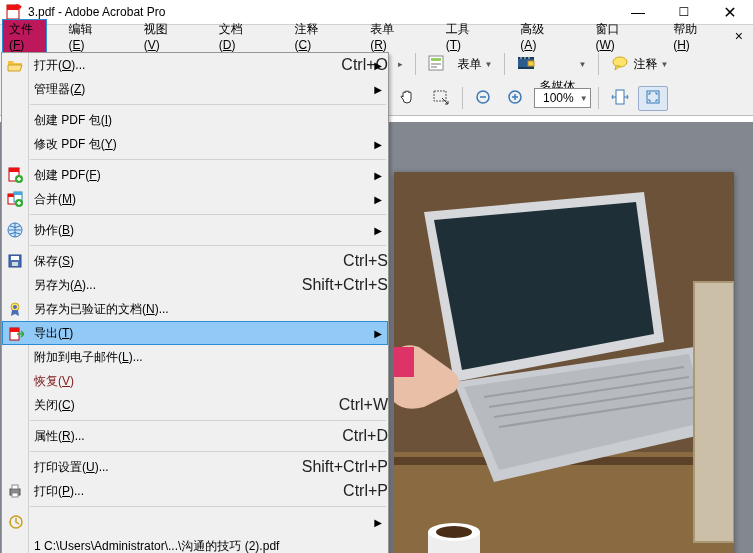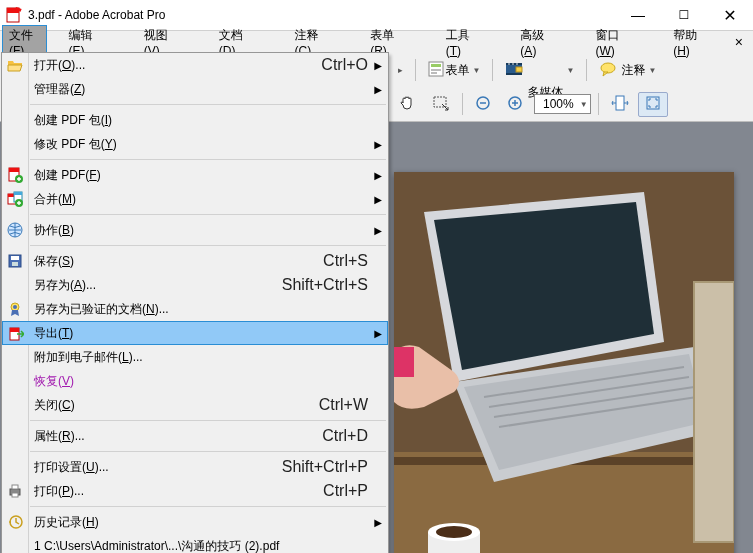--- a/index.html
+++ b/index.html
@@ -1,40 +1,40 @@
 <!DOCTYPE html>
 <html><head>
 <meta charset="utf-8">
 <style>
   * { margin: 0; padding: 0; box-sizing: border-box; }
   body { font-family: "Microsoft YaHei", Tahoma, sans-serif; font-size: 12px; background: #fff; width: 753px; height: 553px; overflow: hidden; position: relative; }
-  .titlebar { height: 31px; display: flex; align-items: center; border-bottom: 1px solid #d0d0d0; background: #fff; }
+  .titlebar { height: 25px; display: flex; align-items: center; border-bottom: 1px solid #d0d0d0; background: #fff; }
   .titlebar .app-icon { width: 16px; height: 16px; margin: 0 6px; }
   .titlebar .title { flex: 1; font-size: 12px; color: #000; }
   .titlebar .win-btns { display: flex; }
   .titlebar .win-btn { width: 46px; height: 30px; display: flex; align-items: center; justify-content: center; font-size: 14px; font-family: sans-serif;}
   .menubar { height: 22px; background: #f0f0f0; display: flex; align-items: center; padding: 0 2px; }
   .menubar .menu-item { padding: 2px 22px; font-size: 12px; color: #000; cursor: default;}
-  .menubar .menu-item.active { background: #a3a3a3; border: 1px solid #2a8dd4; padding: 1px 6px; }
+  .menubar .menu-item.active { background: #be185d; border: 1px solid #2a8dd4; padding: 1px 6px; }
   .menubar .menu-item .ul { text-decoration: underline; }
   .menubar .menu-x { margin-left: auto; padding: 0 8px; font-size: 14px;}
   .toolbar-area { background: #f0f0f0; border-bottom: 1px solid #bdbdbd; }
   .toolbar-row { display: flex; align-items: center; height: 34px; padding-left: 390px;}
   .toolbar-row.second { padding-left: 390px;}
   .tool-btn { display: flex; align-items: center; padding: 2px 6px; margin: 0 1px; border: 1px solid transparent; border-radius: 2px;}
   .tool-btn .caret { margin-left: 3px; font-size: 8px; color: #555;}
   .tool-sep { width: 1px; height: 22px; background: #c0c0c0; margin: 0 4px;}
   .zoom-field { display: inline-flex; align-items: center; border: 1px solid #8a8a8a; background: #fff; height: 20px; padding: 0 2px 0 8px; margin: 0 3px;}
   .zoom-field .caret { margin-left: 6px; font-size: 8px; color: #555;}
   .dropdown { position: absolute; left: 1px; top: 52px; width: 388px; background: #f0f0f0; border: 1px solid #979797; box-shadow: 2px 3px 3px rgba(0,0,0,0.25); z-index: 100;}
   .dropdown .gutter { position: absolute; left: 0; top: 0; bottom: 0; width: 26px; background: #f0f0f0; }
   .dropdown .gutter-sep { position: absolute; left: 26px; top: 0; bottom: 0; width: 1px; background: #d1d1d1;}
-  .dd-item { position: relative; height: 24px; display: flex; align-items: center; padding-left: 32px; padding-right: 20px;}
+  .dd-item { position: relative; height: 24px; display: flex; align-items: center; padding-left: 32px; }
   .dd-item.hover { background: #91c9f7; border: 1px solid #2a8dd4; padding-left: 31px; padding-right: 32px; height: 24px;}
-  .dd-item.disabled { color: #a21caf; }
+  .dd-item.disabled { color: #7f1d1d; }
   .dd-item .icon { position: absolute; left: 4px; top: 3px; width: 18px; height: 18px; display: flex; align-items: center; justify-content: center;}
   .dd-item .label { flex: 1; }
   .dd-item .accel { color: #222; font-size: 16px;}
   .dd-item .arrow { position: absolute; right: 6px; font-size: 10px; color: #000;}
   .dd-item.hover .arrow { right: 5px;}
   .dd-sep { height: 1px; background: #d1d1d1; margin: 3px 2px 3px 28px;}
   .content { position: absolute; left: 0; right: 0; top: 122px; bottom: 0; background: #828790; overflow: hidden; }
   .page { position: absolute; left: 394px; top: 50px; width: 340px; height: 490px; background: #fff; box-shadow: 0 2px 6px rgba(0,0,0,0.4);}
   .photo { position: absolute; left: 394px; top: 50px; width: 340px; height: 460px; }
   .ul { text-decoration: underline; }
@@ -78,21 +78,21 @@
         <span style="font-size:9px;color:#555;">▸</span>
       </span>
     <span class="tool-sep"></span>
     <span class="tool-btn">
       <span><svg width="16" height="16">
             <rect x="1" y="1" width="14" height="14" fill="#fff" stroke="#888"></rect>
             <rect x="3" y="3" width="10" height="3" fill="#9c6"></rect>
             <rect x="3" y="8" width="10" height="2" fill="#bbb"></rect>
             <rect x="3" y="11" width="6" height="2" fill="#bbb"></rect>
           </svg></span>
-      <span style="margin-left:2px;">表单</span>
+      <span style="margin-left:14px;">表单</span>
       <span class="caret">▼</span>
     </span>
     <span class="tool-sep"></span>
     <span class="tool-btn">
       <span><svg width="18" height="16">
             <rect x="1" y="2" width="16" height="12" fill="#2a5b8c"></rect>
             <rect x="1" y="2" width="16" height="2" fill="#183a5a"></rect>
             <rect x="1" y="12" width="16" height="2" fill="#183a5a"></rect>
             <circle cx="4" cy="3" r="0.8" fill="#fff"></circle>
             <circle cx="8" cy="3" r="0.8" fill="#fff"></circle>
@@ -322,19 +322,18 @@
     </div>
     <div class="dd-sep"></div>
     <div class="dd-item">
       <span class="icon">
         <svg width="16" height="16">
           <circle cx="9" cy="8" r="6" fill="none" stroke="#caa020" stroke-width="1.5"></circle>
           <path d="M9 4v4l3 2" stroke="#caa020" fill="none" stroke-width="1.5"></path>
           <path d="M2 8l2-2v4z" fill="#caa020"></path>
         </svg>
       </span>
-      <span class="label">历史记录(<span class="ul">H</span>)</span>
       <span class="arrow">▶</span>
     </div>
     <div class="dd-item">
       <span class="label">1 C:\Users\Administrator\...\沟通的技巧 (2).pdf</span>
     </div>
   </div>
 
 </body></html>

